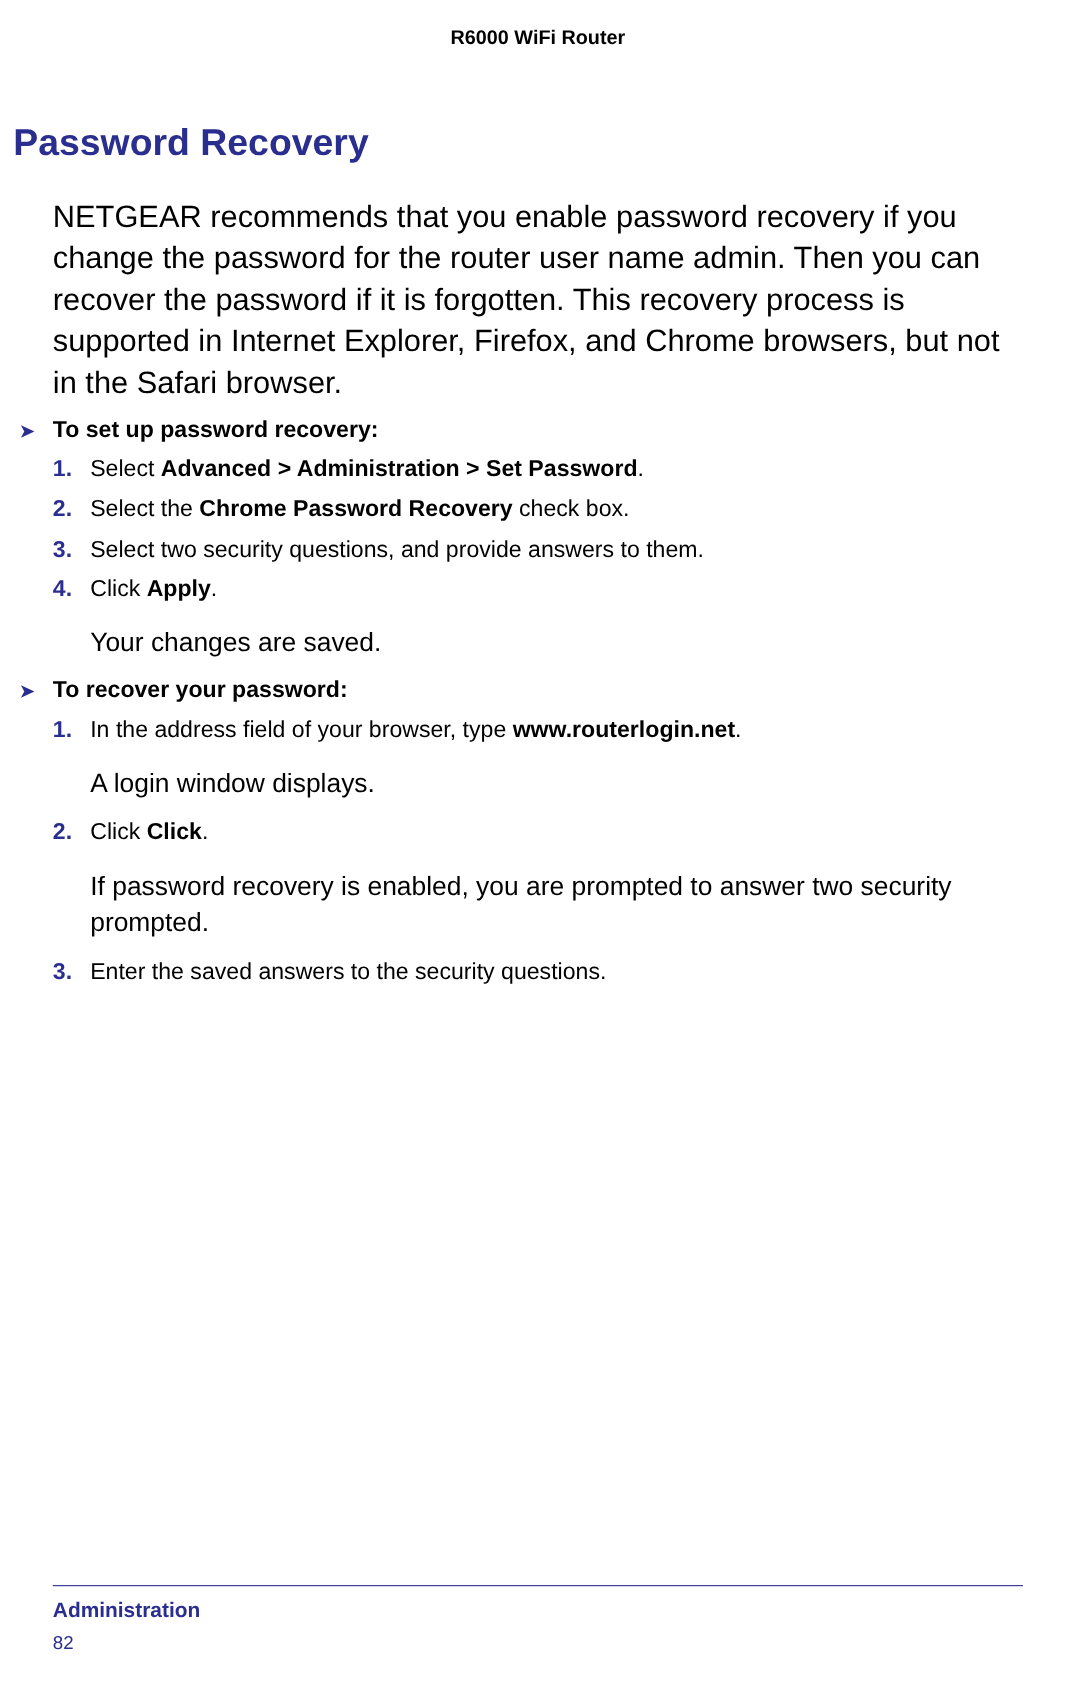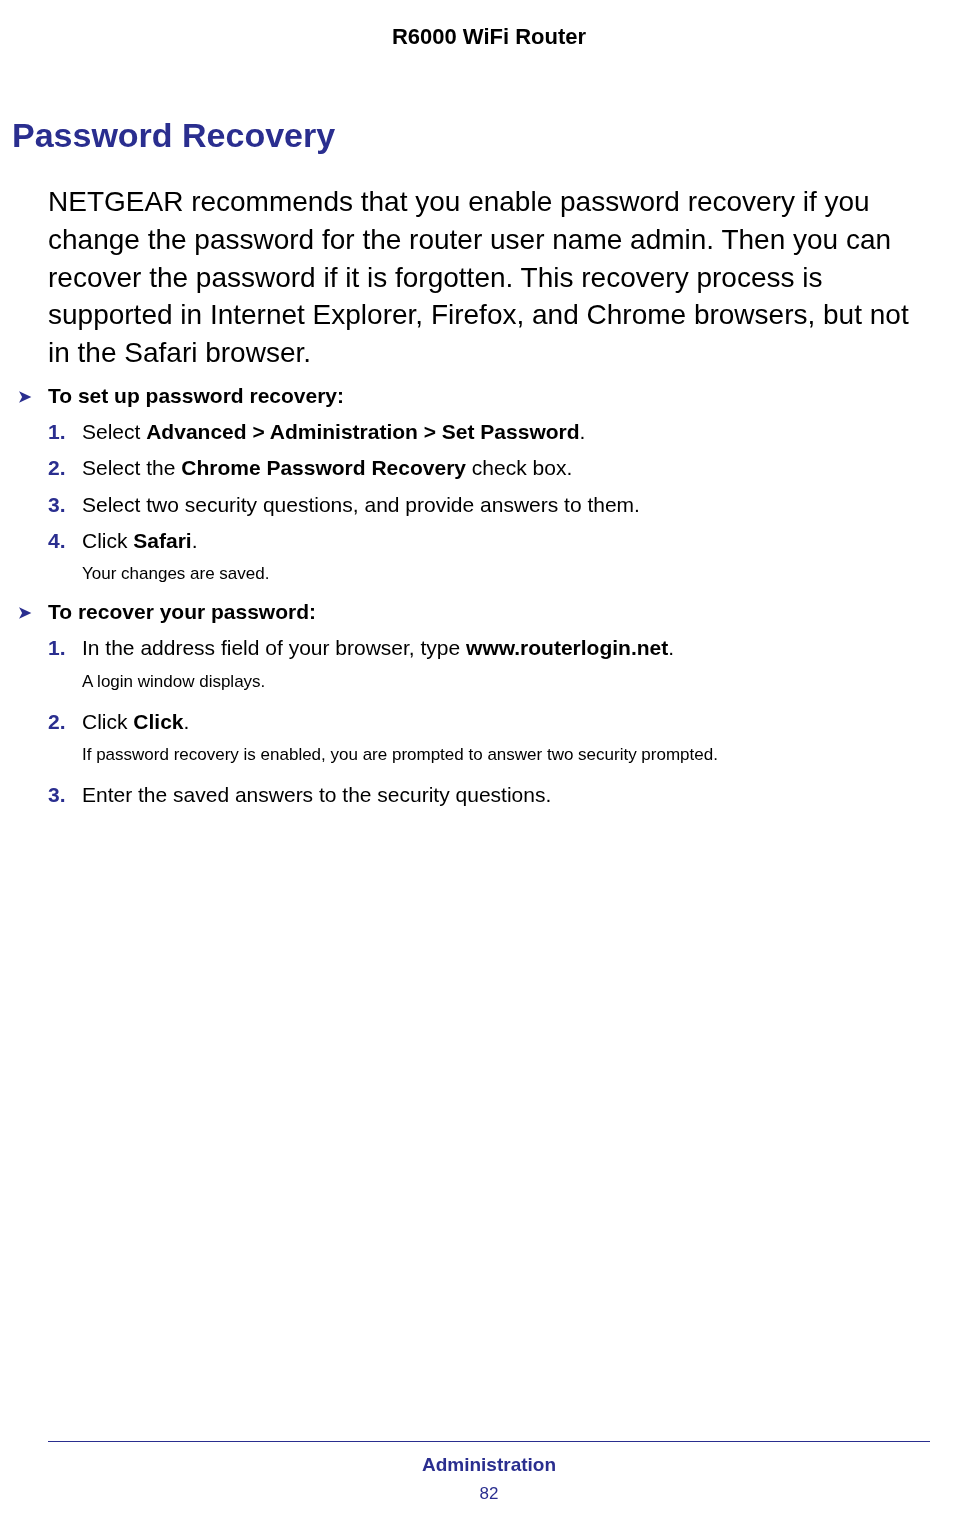--- a/index.html
+++ b/index.html
@@ -11,21 +11,21 @@
       background: #fff;
       color: #000;
       position: relative;
     }
     .page {
       padding: 0 48px;
       box-sizing: border-box;
     }
     .header-title {
       text-align: center;
-      font-size: 22px;
+      font-size: 18px;
       font-weight: bold;
       padding-top: 24px;
       padding-bottom: 10px;
     }
     .section-heading {
       color: #2a2e8f;
       font-size: 34px;
       font-weight: bold;
       margin-top: 56px;
       margin-bottom: 28px;
@@ -63,30 +63,30 @@
     }
     .step-number {
       position: absolute;
       left: 0;
       top: 0;
       color: #2a2e8f;
       font-weight: bold;
       font-size: 21px;
     }
     .step-result {
-      font-size: 17px;
+      font-size: 24px;
       line-height: 1.35;
-      margin: 8px 0 14px 34px;
+      margin: 19px 0 14px 34px;
     }
     .footer {
       position: absolute;
       bottom: 30px;
       left: 48px;
       right: 48px;
-      text-align: center;
+      text-align: left;
     }
     .footer-line {
       border-top: 1px solid #2a2e8f;
       margin-bottom: 12px;
     }
     .footer-section {
       color: #2a2e8f;
       font-size: 19px;
       font-weight: bold;
       margin-bottom: 8px;
@@ -123,21 +123,21 @@
     <div class="step-item">
       <span class="step-number">2.</span>
       <span>Select the </span><span class="bold">Chrome Password Recovery</span><span> check box.</span>
     </div>
     <div class="step-item">
       <span class="step-number">3.</span>
       <span>Select two security questions, and provide answers to them.</span>
     </div>
     <div class="step-item">
       <span class="step-number">4.</span>
-      <span>Click </span><span class="bold">Safari</span><span>.</span>
+      <span>Click </span><span class="bold">Apply</span><span>.</span>
     </div>
     <div class="step-result">Your changes are saved.</div>
   </div>
 
   <div class="task-heading">
     <span class="task-heading-marker">➤</span>
     <span>To recover your password:</span>
   </div>
 
   <div class="step-list">

